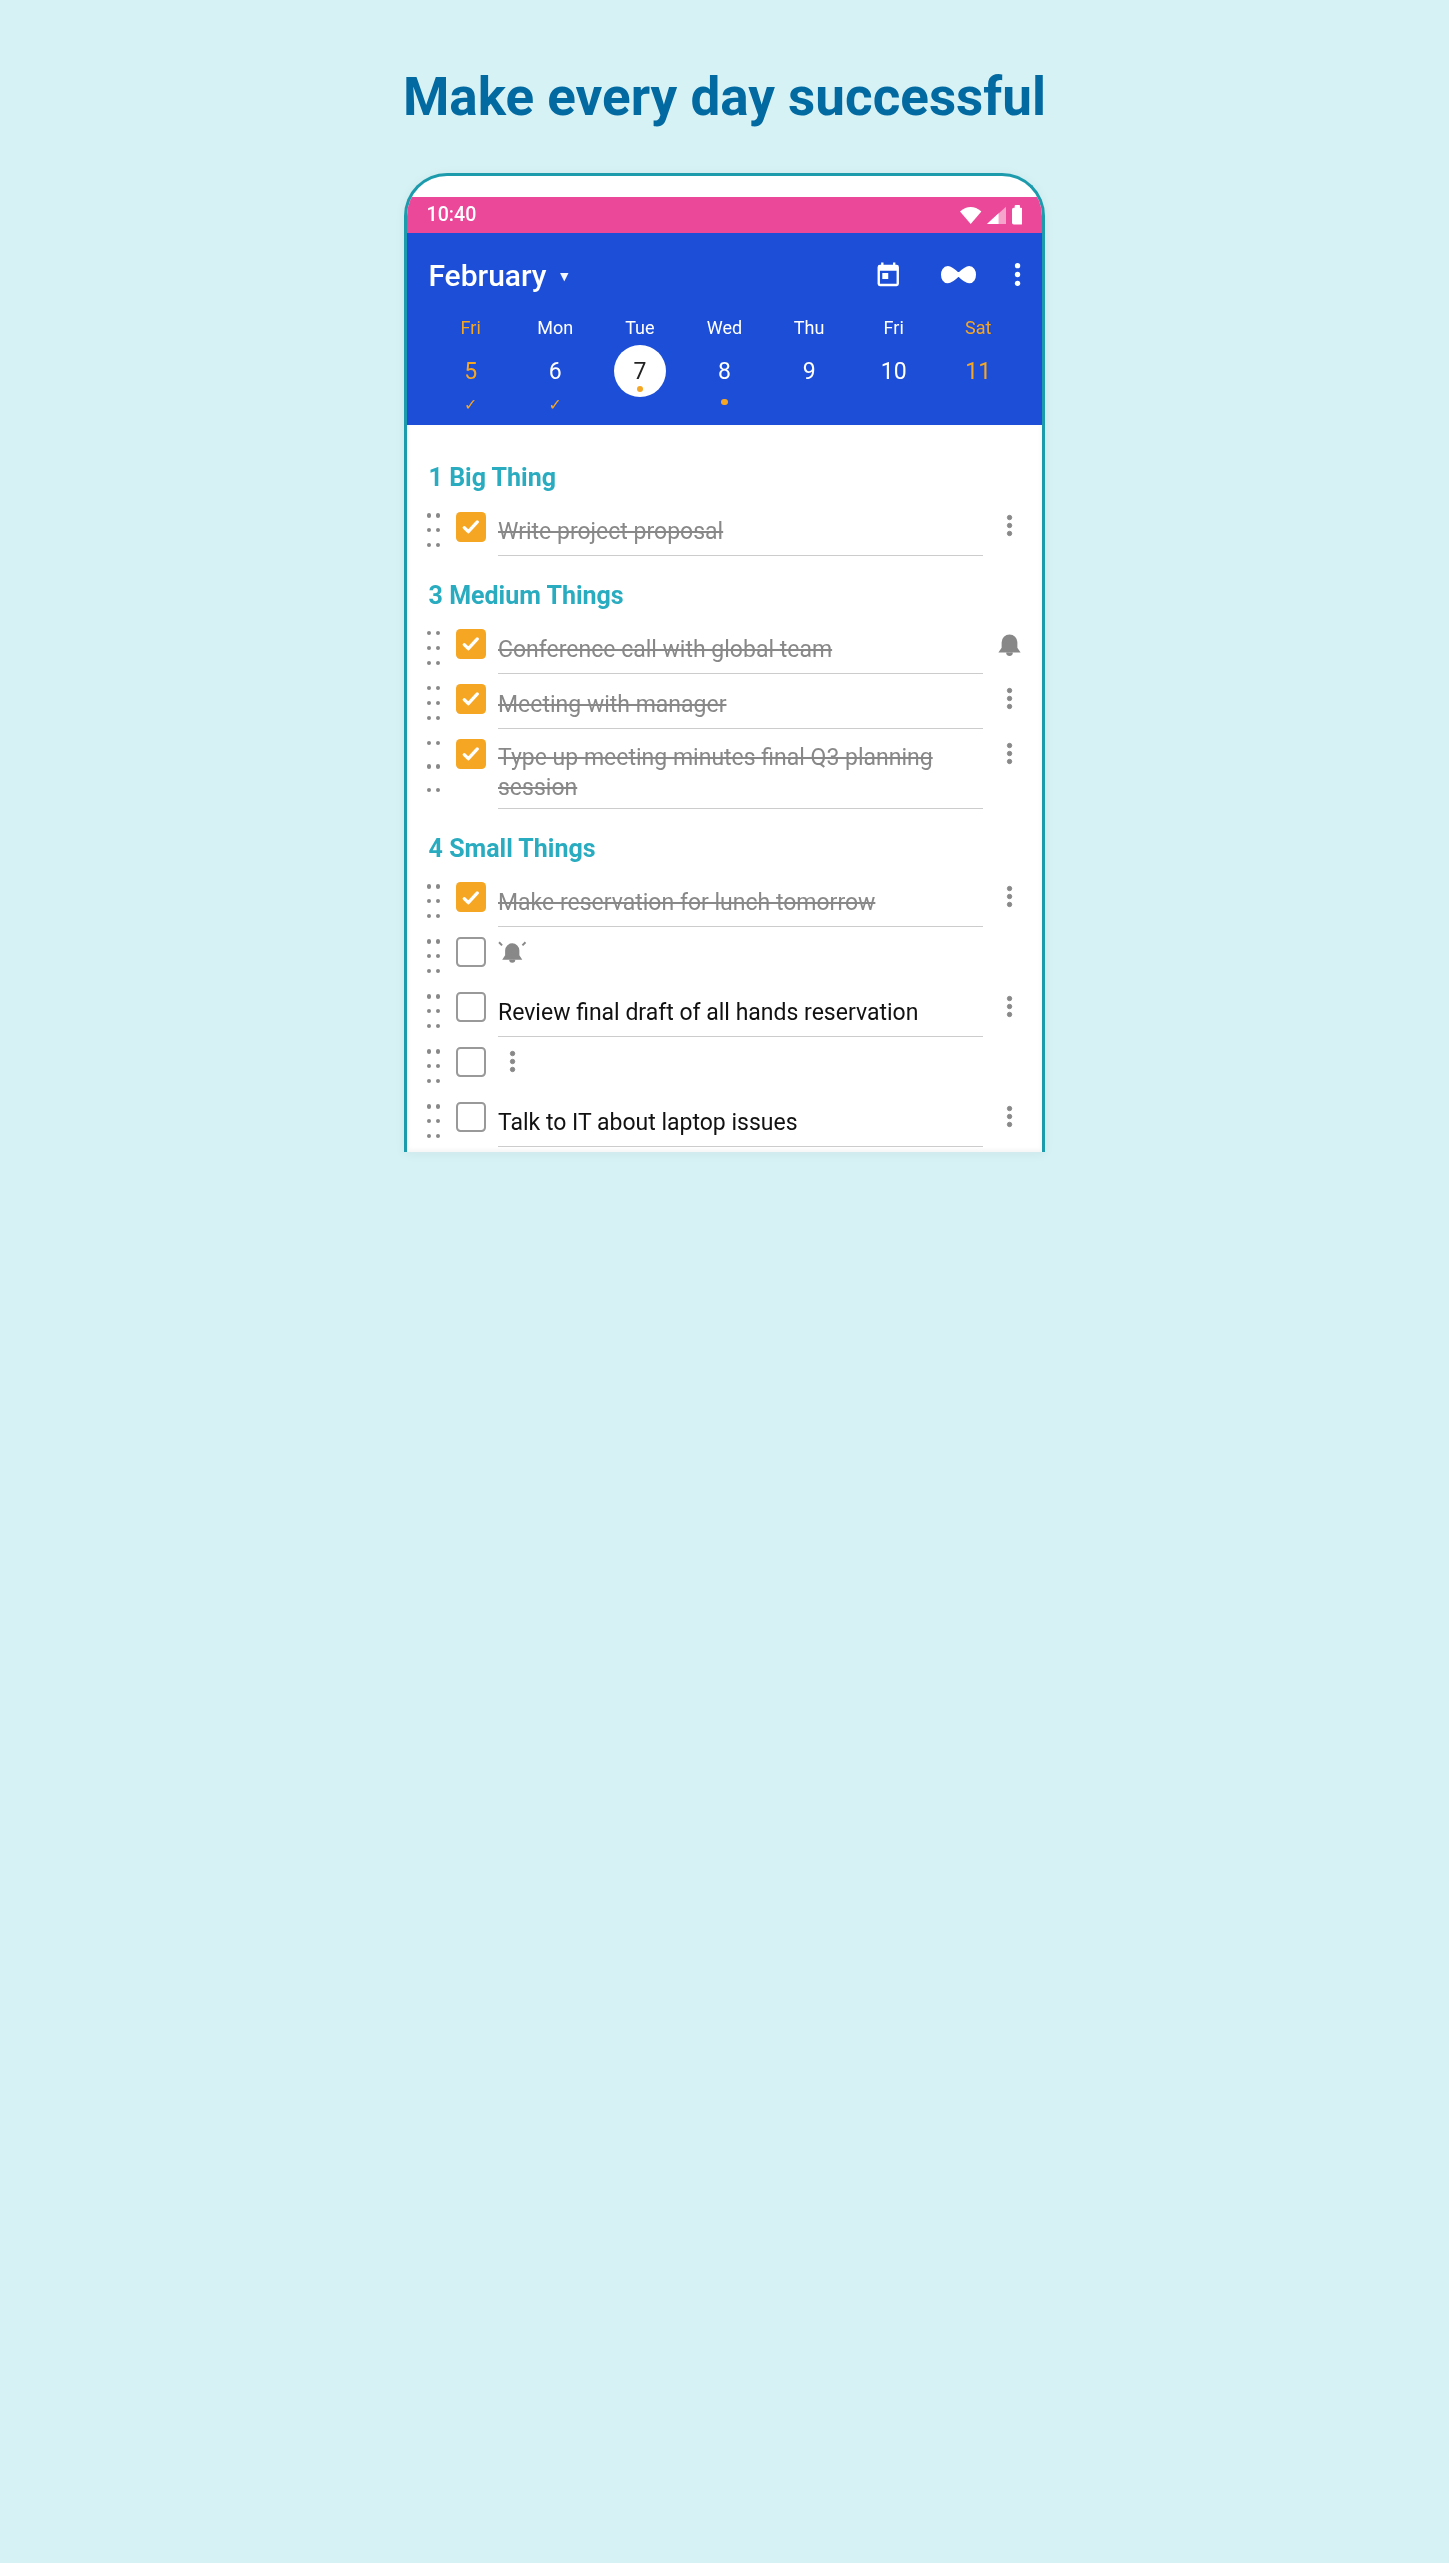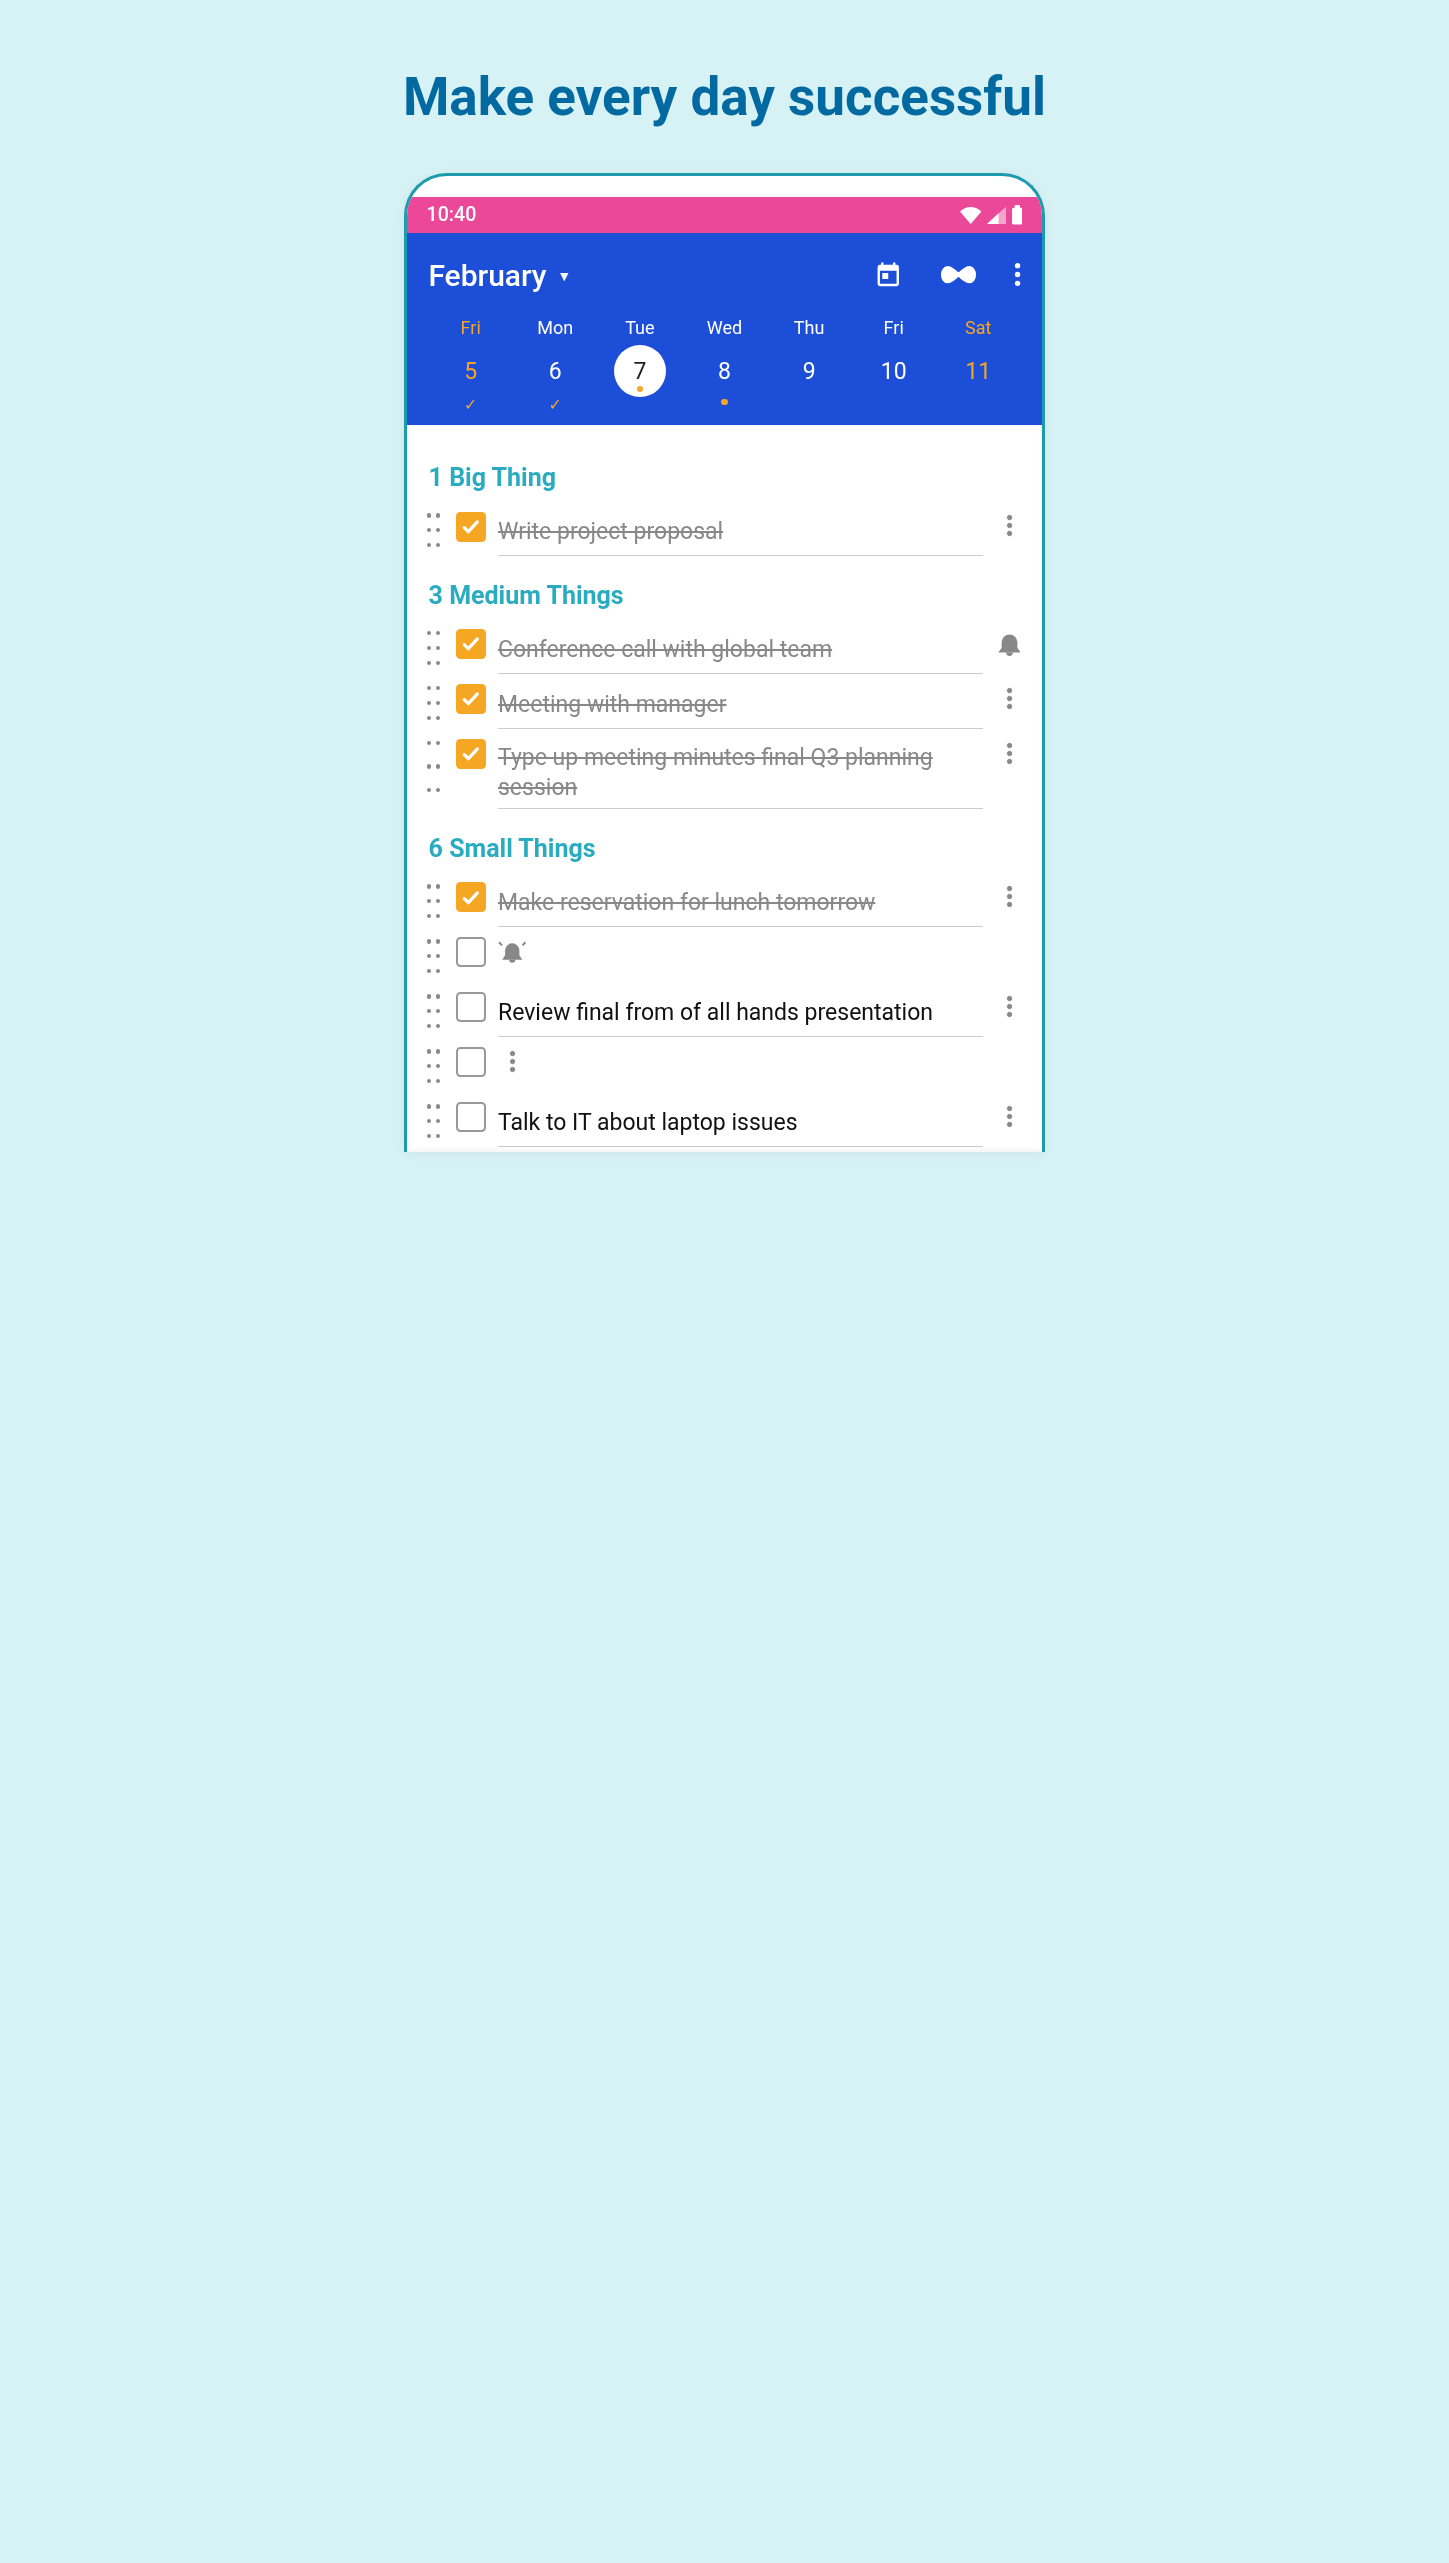--- a/index.html
+++ b/index.html
@@ -382,21 +382,21 @@
           <span class="task-text done">Type up meeting minutes final Q3 planning session</span>
         </div>
         <div class="row-action">
           <svg width="7.1" height="23" viewBox="0 0 8 26">
             <circle cx="4" cy="4" r="2.5"></circle>
             <circle cx="4" cy="13" r="2.5"></circle>
             <circle cx="4" cy="22" r="2.5"></circle>
           </svg>
         </div>
       </div>
-      <div class="section-title">6 Small Things</div>
+      <div class="section-title">4 Small Things</div>
       <div class="task-row">
         <div class="drag-handle">
           <span></span>
           <span></span>
           <span></span>
           <span></span>
           <span></span>
           <span></span>
         </div>
         <div class="checkbox checked">
@@ -437,21 +437,21 @@
         <div class="drag-handle">
           <span></span>
           <span></span>
           <span></span>
           <span></span>
           <span></span>
           <span></span>
         </div>
         <div class="checkbox unchecked"></div>
         <div class="task-text-wrap">
-          <span class="task-text">Review final from of all hands presentation</span>
+          <span class="task-text">Review final draft of all hands reservation</span>
         </div>
         <div class="row-action">
           <svg width="7.1" height="23" viewBox="0 0 8 26">
             <circle cx="4" cy="4" r="2.5"></circle>
             <circle cx="4" cy="13" r="2.5"></circle>
             <circle cx="4" cy="22" r="2.5"></circle>
           </svg>
         </div>
       </div>
       <div class="task-row">

